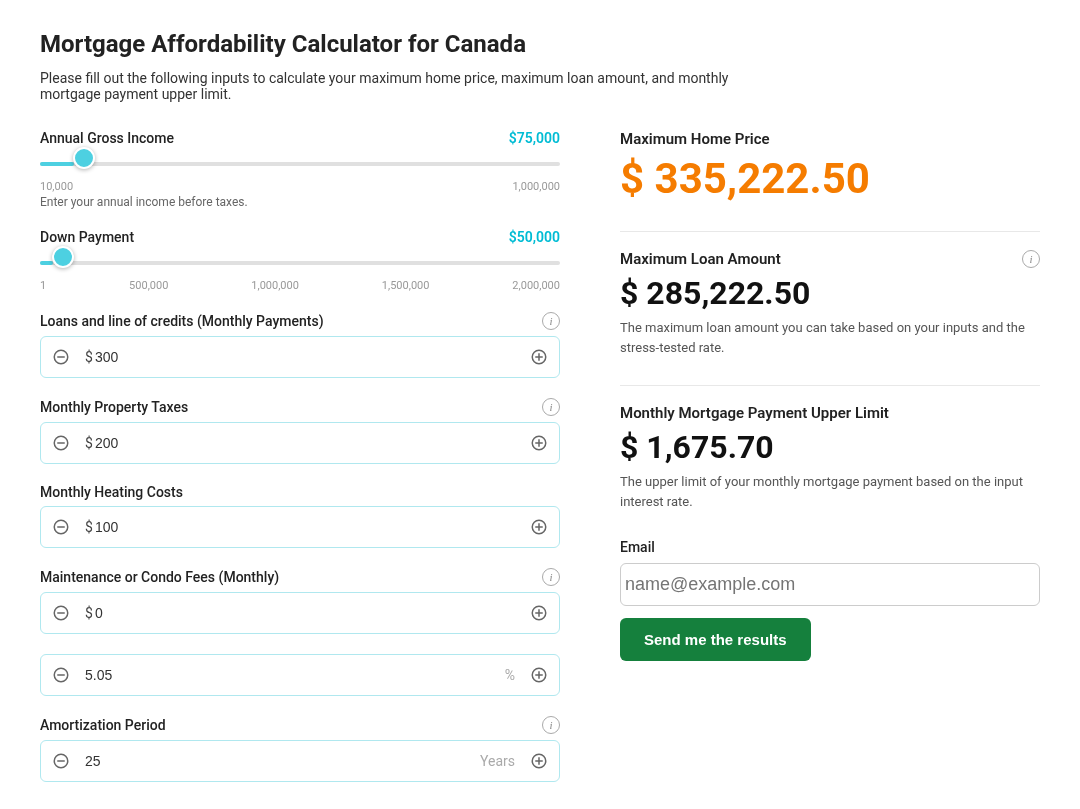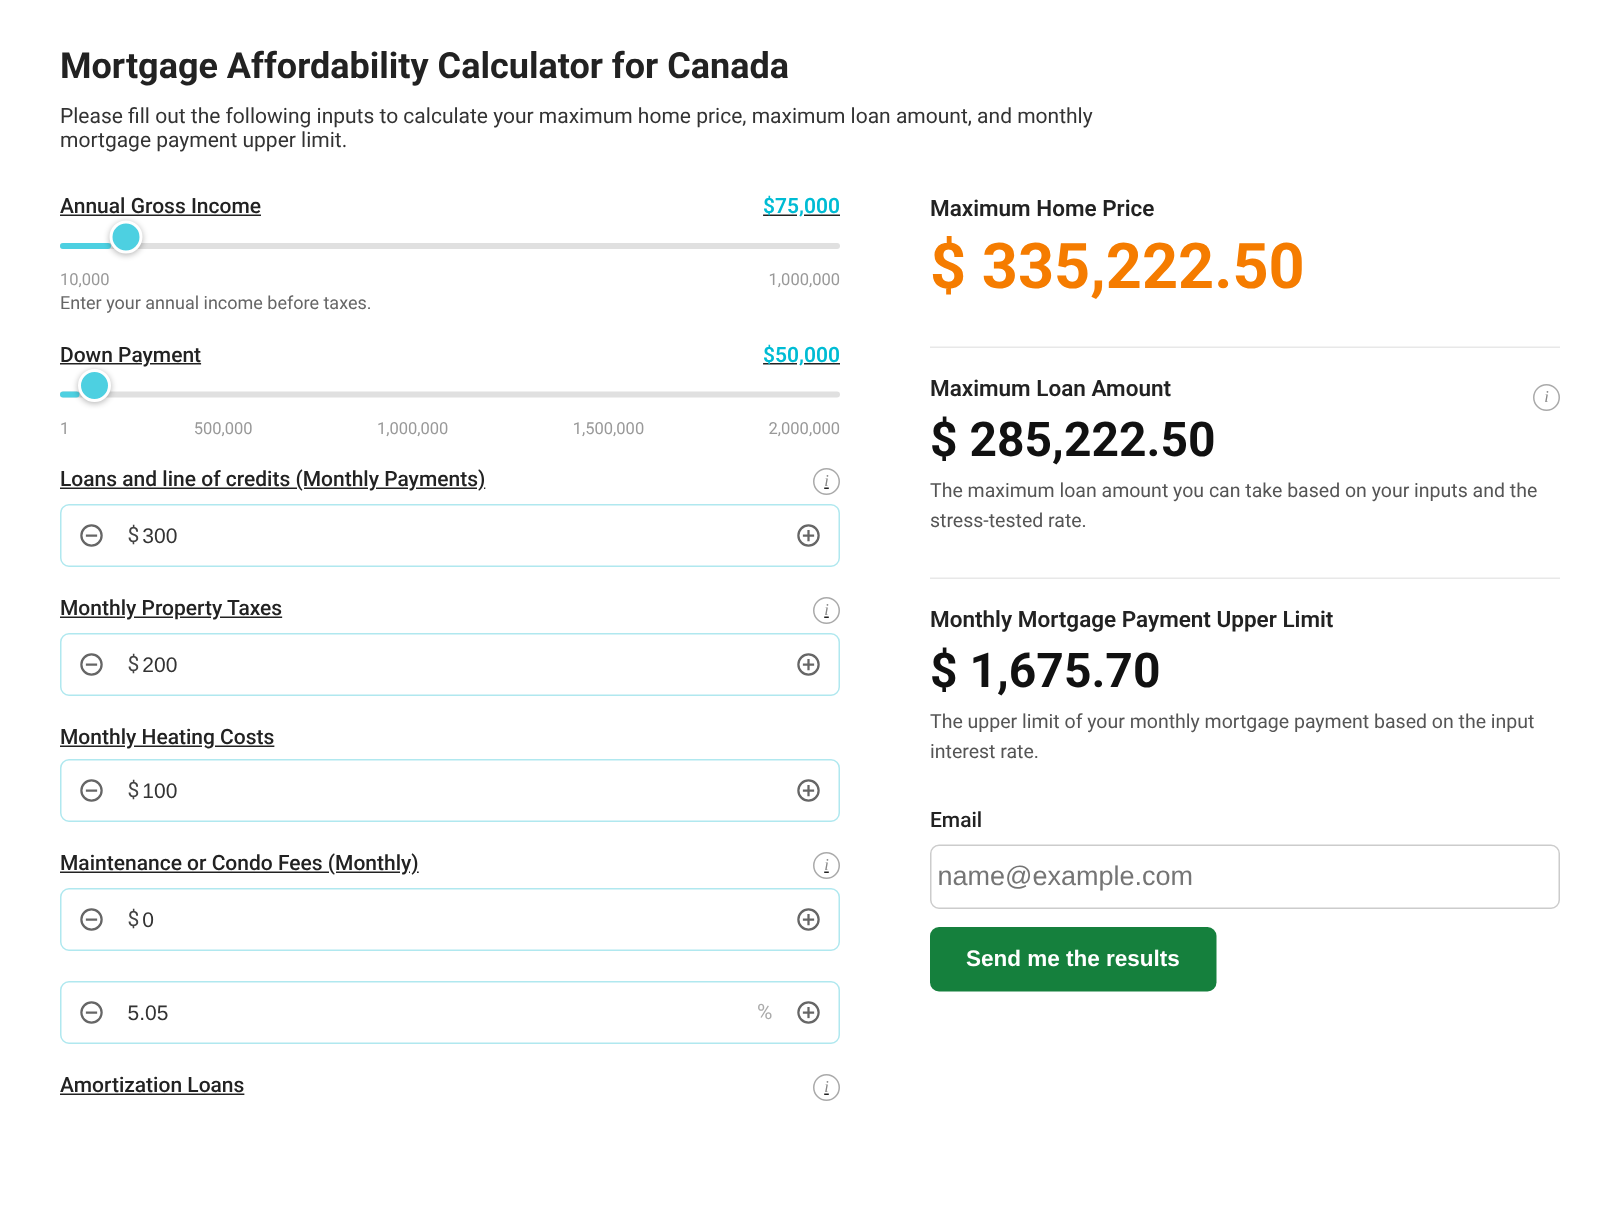--- a/index.html
+++ b/index.html
@@ -35,23 +35,22 @@
       min-width: 300px;
     }
 
     
     .field-section {
       margin-bottom: 20px;
     }
     .field-header {
       display: flex;
       justify-content: space-between;
-      align-items: flex-start;
+      align-items: center;
       margin-bottom: 6px;
-      text-decoration: underline;
     }
     .field-label {
       font-size: 14px;
       font-weight: 500;
       color: #222;
       display: flex;
       align-items: center;
       gap: 6px;
     }
     .field-value {
@@ -204,21 +203,21 @@
       line-height: 1.5;
     }
     .result-divider {
       border: none;
       border-top: 1px solid #e8e8e8;
       margin: 18px 0;
     }
     .result-header-row {
       display: flex;
       justify-content: space-between;
-      align-items: flex-end;
+      align-items: flex-start;
     }
 
     
     .email-section {
       margin-top: 24px;
     }
     .email-label {
       font-size: 14px;
       font-weight: 500;
       margin-bottom: 8px;
@@ -413,22 +412,41 @@
               <circle cx="12" cy="12" r="9"></circle>
               <line x1="12" y1="7" x2="12" y2="17"></line>
               <line x1="7" y1="12" x2="17" y2="12"></line>
             </svg>
         </button>
       </div>
     </div>
 
     <div class="field-section">
       <div class="field-header">
-        <span class="field-label">Amortization Loans</span>
+        <span class="field-label">Amortization Period</span>
         <span class="info-icon">i</span>
+      </div>
+      <div class="number-input-row">
+        <button class="num-btn">
+          <svg viewBox="0 0 24 24" fill="none" stroke="#666" stroke-width="2">
+              <circle cx="12" cy="12" r="9"></circle>
+              <line x1="7" y1="12" x2="17" y2="12"></line>
+            </svg>
+        </button>
+        <div class="num-input-inner">
+          <input type="text" value="25" style="">
+          <span class="num-suffix">Years</span>
+        </div>
+        <button class="num-btn">
+          <svg viewBox="0 0 24 24" fill="none" stroke="#666" stroke-width="2">
+              <circle cx="12" cy="12" r="9"></circle>
+              <line x1="12" y1="7" x2="12" y2="17"></line>
+              <line x1="7" y1="12" x2="17" y2="12"></line>
+            </svg>
+        </button>
       </div>
     </div>
 
   </div>
 
   <div class="right-panel">
 
     <div class="result-section">
       <div class="result-section-title">Maximum Home Price</div>
       <div class="result-amount-orange">$ 335,222.50</div>

